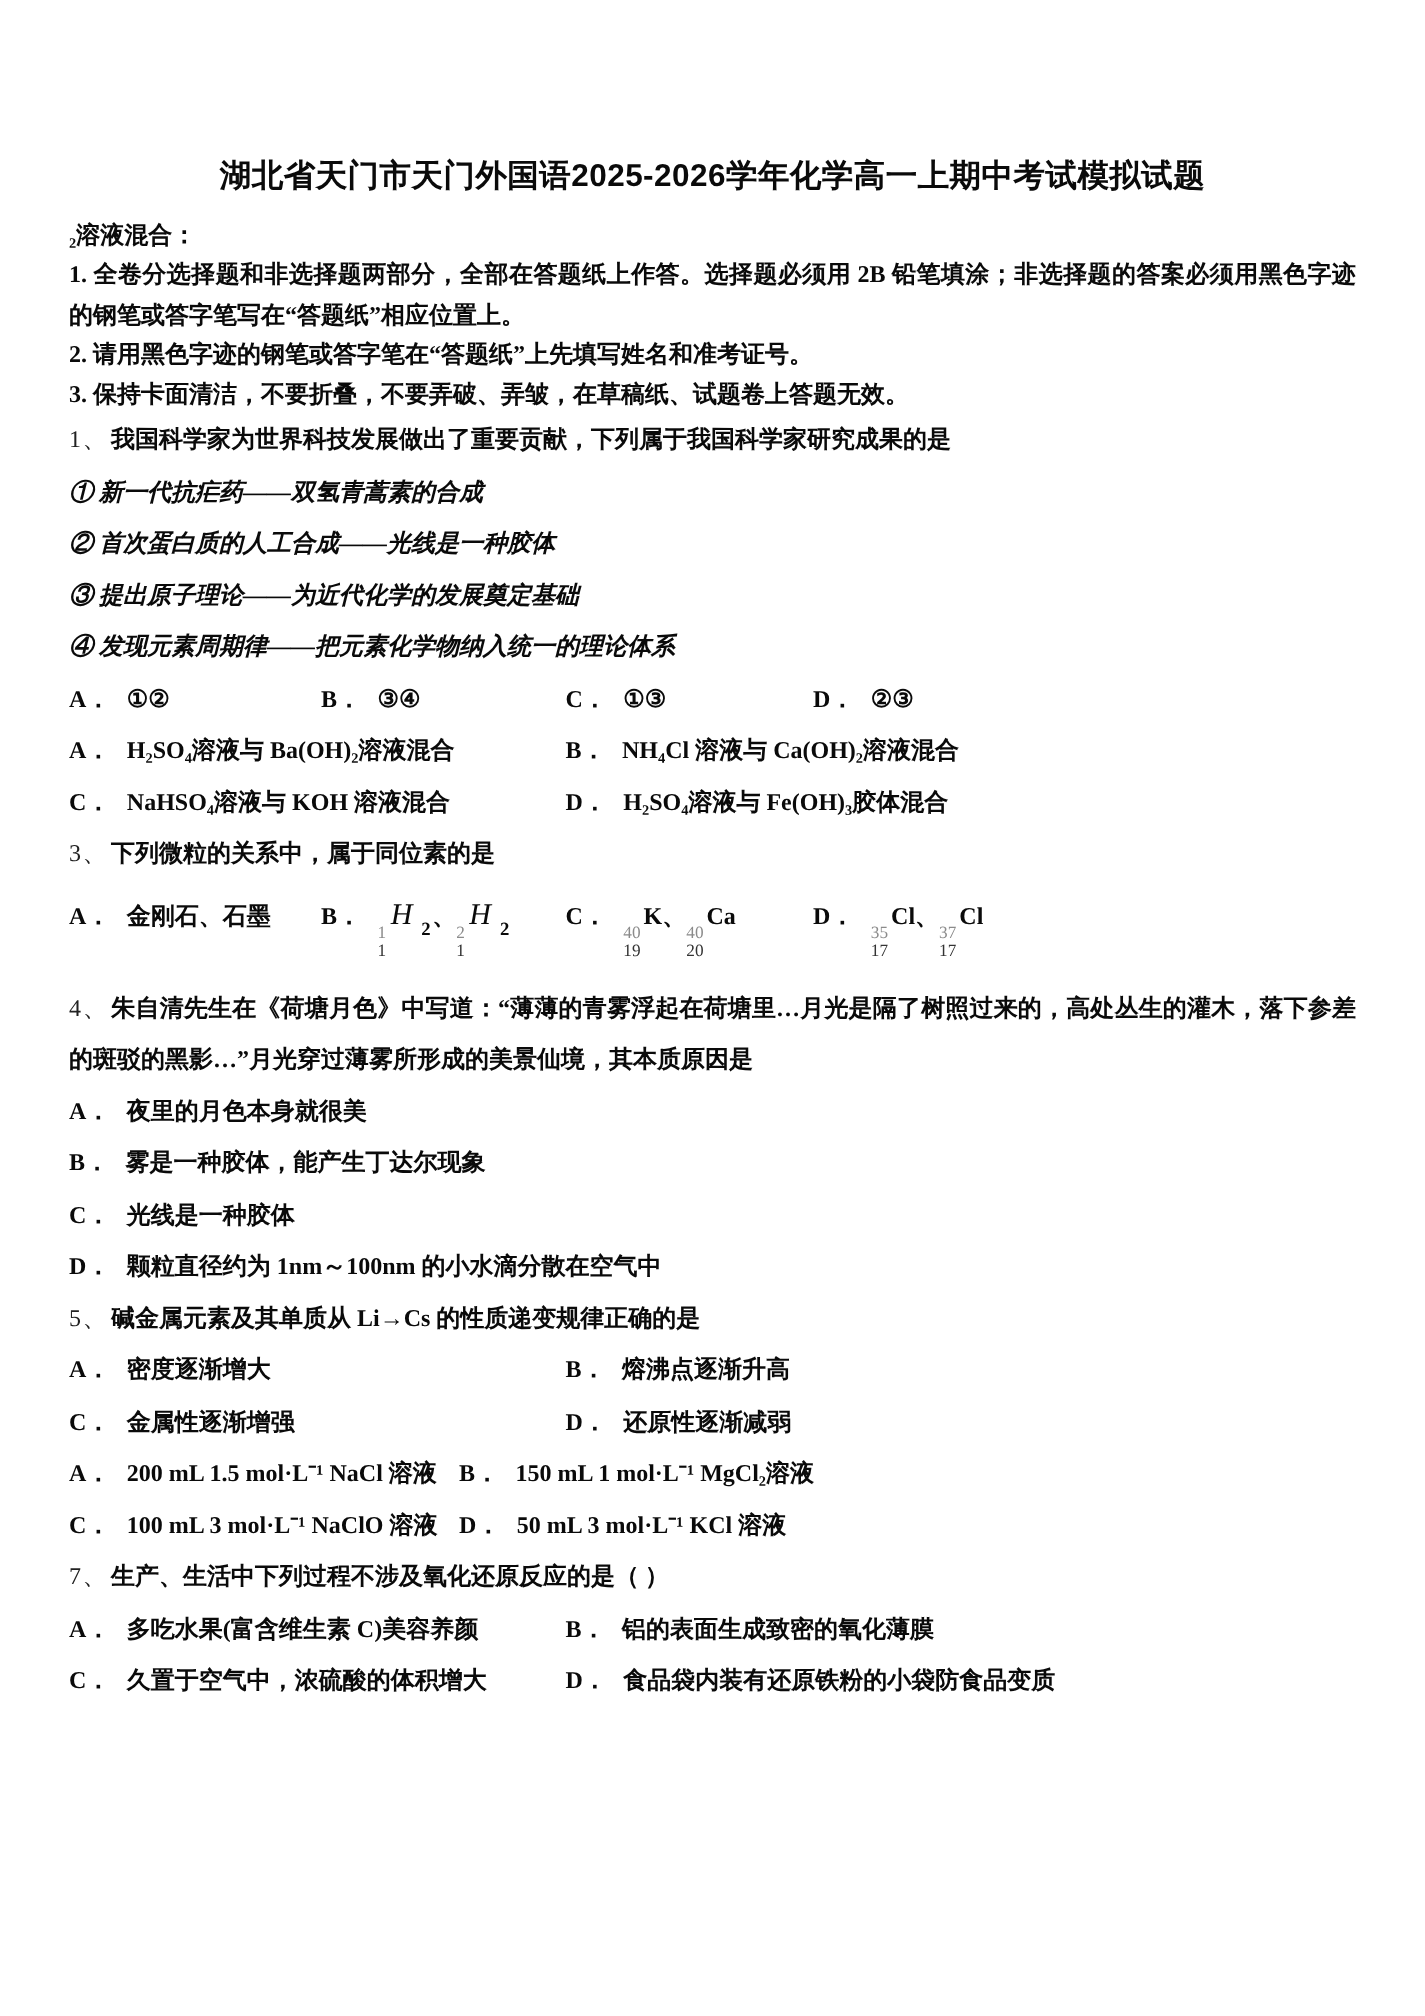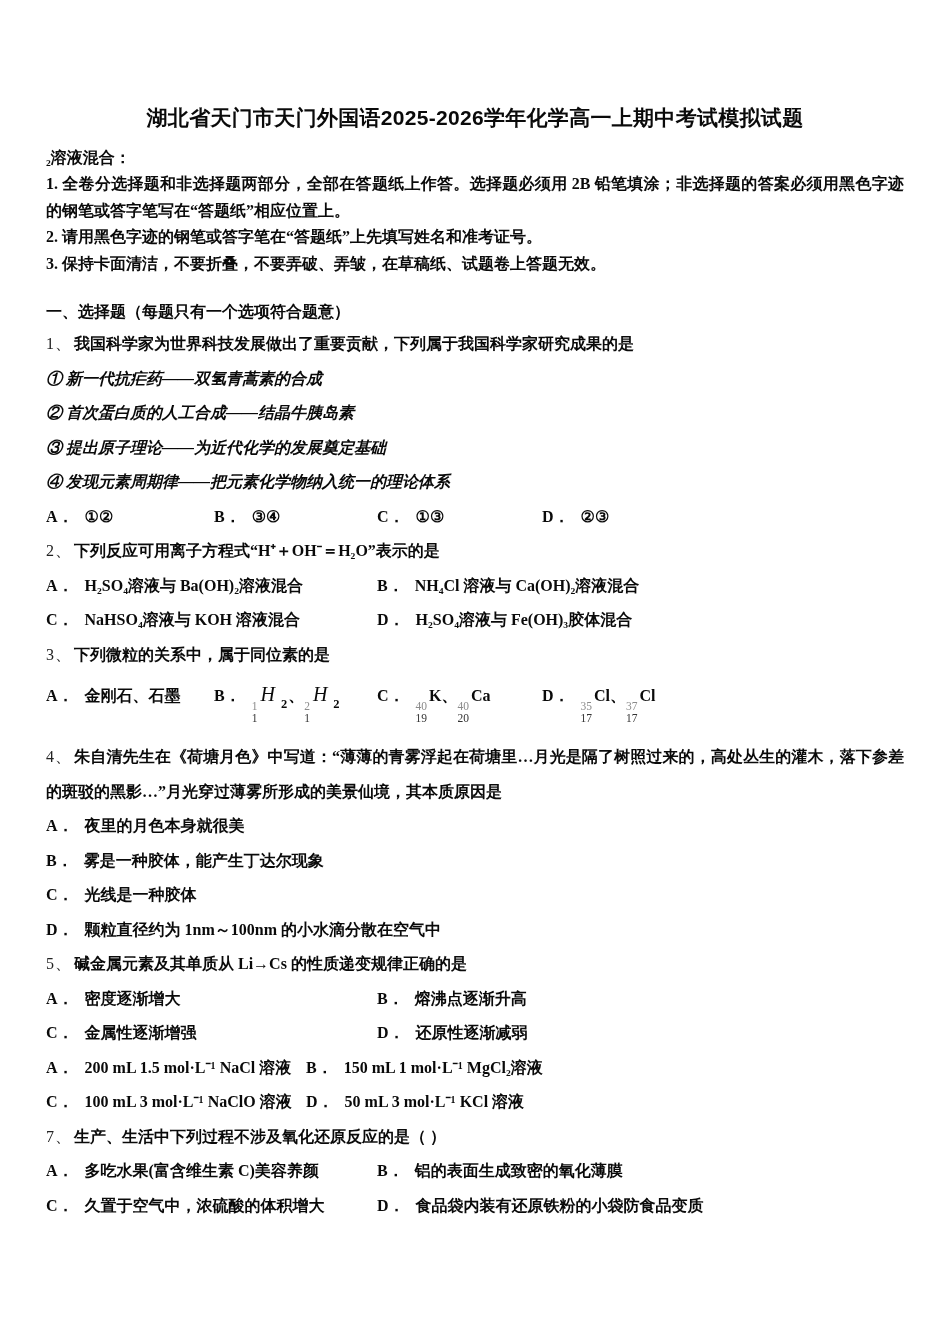--- a/index.html
+++ b/index.html
@@ -62,47 +62,45 @@
 
   <div>
     <div class="notice-head">₂溶液混合：</div>
     <div id="notice-items">
         <div class="notice-item">1. 全卷分选择题和非选择题两部分，全部在答题纸上作答。选择题必须用 2B 铅笔填涂；非选择题的答案必须用黑色字迹的钢笔或答字笔写在“答题纸”相应位置上。</div>
         <div class="notice-item">2. 请用黑色字迹的钢笔或答字笔在“答题纸”上先填写姓名和准考证号。</div>
         <div class="notice-item">3. 保持卡面清洁，不要折叠，不要弄破、弄皱，在草稿纸、试题卷上答题无效。</div>
       </div>
   </div>
 
-  <div class="section-head">一、选择题（每题只有一个选项符合题意）</div>
 
   <div id="questions">
       <div class="qline stem"><span class="qnum">1、</span><span class="qtext">我国科学家为世界科技发展做出了重要贡献，下列属于我国科学家研究成果的是</span></div>
       <div class="qline part">① 新一代抗疟药——双氢青蒿素的合成</div>
-      <div class="qline part">② 首次蛋白质的人工合成——结晶牛胰岛素</div>
+      <div class="qline part">② 首次蛋白质的人工合成——光线是一种胶体</div>
       <div class="qline part">③ 提出原子理论——为近代化学的发展奠定基础</div>
       <div class="qline part">④ 发现元素周期律——把元素化学物纳入统一的理论体系</div>
       <div class="qline optrow four">
         <span class="optcell">
           <span class="olabel">A．</span>
           <span class="ocontent">①②</span>
         </span>
         <span class="optcell">
           <span class="olabel">B．</span>
           <span class="ocontent">③④</span>
         </span>
         <span class="optcell">
           <span class="olabel">C．</span>
           <span class="ocontent">①③</span>
         </span>
         <span class="optcell">
           <span class="olabel">D．</span>
           <span class="ocontent">②③</span>
         </span>
       </div>
-      <div class="qline stem"><span class="qnum">2、</span><span class="qtext">下列反应可用离子方程式“H⁺＋OH⁻＝H₂O”表示的是</span></div>
       <div class="qline optrow two">
         <span class="optcell">
           <span class="olabel">A．</span>
           <span class="ocontent">H₂SO₄溶液与 Ba(OH)₂溶液混合</span>
         </span>
         <span class="optcell">
           <span class="olabel">B．</span>
           <span class="ocontent">NH₄Cl 溶液与 Ca(OH)₂溶液混合</span>
         </span>
       </div>

